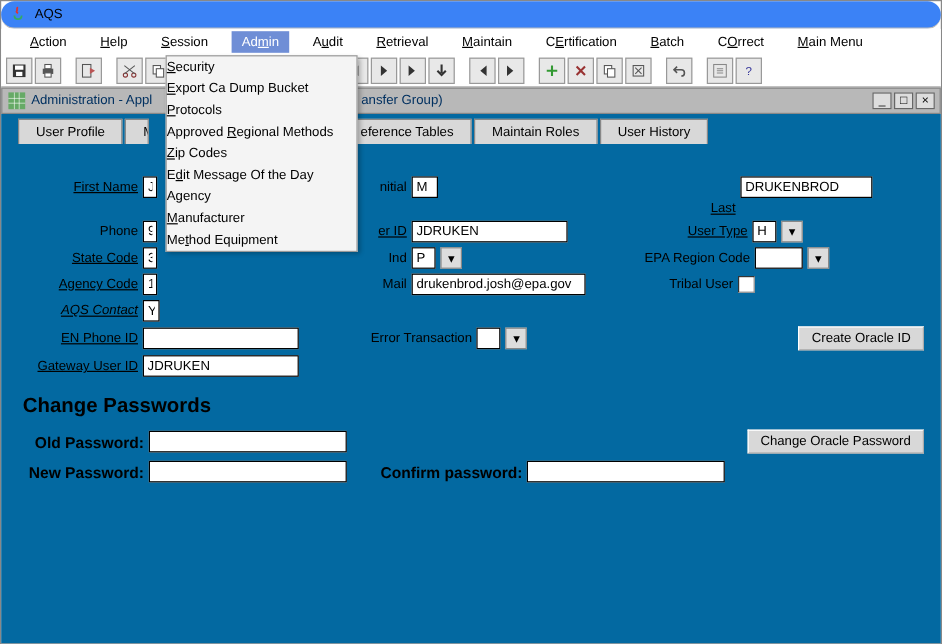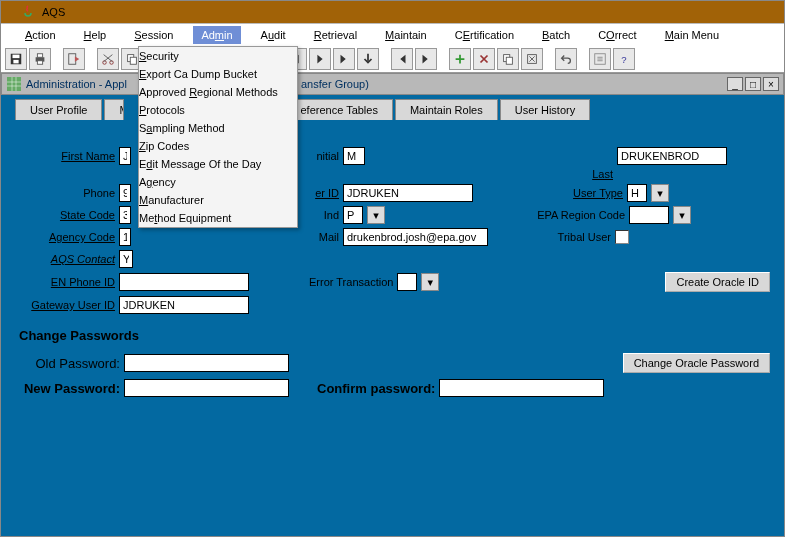--- a/index.html
+++ b/index.html
@@ -1,18 +1,18 @@
 <!DOCTYPE html>
 <html><head>
 <meta charset="utf-8">
 <style>
 * { box-sizing: border-box; font-family: Arial, sans-serif; font-size: 11px; }
 body { margin: 0; padding: 0; background: #fff; width: 785px; height: 537px; overflow: hidden; }
 .window { border: 1px solid #888; width: 785px; height: 537px; display: flex; flex-direction: column; }
-.titlebar { background: #a16207; border-bottom: 1px solid #bbb; padding: 3px 19px; display: flex; align-items: center; gap: 6px; }
+.titlebar { background: #3b82f6; border-bottom: 1px solid #bbb; padding: 3px 6px; display: flex; align-items: center; gap: 6px; border-radius: 11px; }
 .java-icon { width: 16px; height: 16px; display: inline-flex; align-items: center; justify-content: center; }
 .menubar { display: flex; padding: 2px 4px; background: #fff; position: relative; }
 .menubar-item { padding: 3px 8px; cursor: pointer; margin-left: 12px; }
 .menubar-item.hl { background: #6f8ed6; color: #fff; }
 .und { text-decoration: underline; }
 .dropdown { position: absolute; top: 100%; left: 137px; background: #f4f4f4; border: 1px solid #999; min-width: 160px; z-index: 100; box-shadow: 2px 2px 4px rgba(0,0,0,0.3); }
 .dropdown-item { padding: 3px 0; cursor: pointer; }
 .toolbar { display: flex; padding: 2px 4px; border-bottom: 1px solid #999; background: #fff; gap: 2px; }
 .tbtn { width: 22px; height: 22px; border: 1px solid #999; background: #e8e8e8; display: inline-flex; align-items: center; justify-content: center; cursor: pointer; }
 .tbtn svg { width: 14px; height: 14px; }
@@ -25,21 +25,21 @@
 .tab { padding: 4px 14px; background: #d8d8d8; border: 1px solid #888; border-bottom: none; cursor: pointer; }
 .tab.partial { padding-right: 4px; }
 .form-area { padding: 6px 10px; }
 .row { display: flex; align-items: center; margin-bottom: 4px; gap: 4px; }
 .lbl { text-align: right; display: inline-block; }
 .lbl-u { text-decoration: underline; }
 .inp { background: #fff; border: 1px solid #000; height: 18px; padding: 1px 3px; font-size: 11px; }
 .sel { width: 18px; height: 18px; border: 1px solid #888; background: #ddd; display: inline-flex; align-items: center; justify-content: center; cursor: pointer; }
 .chk { width: 14px; height: 14px; border: 1px inset #888; background: #fff; display: inline-block; vertical-align: middle; cursor: pointer; }
 .btn { background: #d8d8d8; border: 1px outset #fff; padding: 3px 10px; cursor: pointer; }
-.section-title { font-size: 13px; font-weight: bold; margin: 14px 0 10px 4px; }
+.section-title { font-size: 17px; font-weight: bold; margin: 14px 0 10px 4px; }
 .grid-icon { width:16px; height:16px; display:inline-flex; align-items:center; justify-content:center; }
 </style>
 </head>
 <body>
 
 <div class="window">
   <div class="titlebar">
     <span class="java-icon">
       <svg viewBox="0 0 16 16">
           <path d="M5 9c0 2 1 3 3 3s3-1 3-3" fill="none" stroke="#3a6" stroke-width="1.5"></path>
@@ -58,23 +58,22 @@
     <span class="menubar-item"><span class="und">R</span>etrieval</span>
     <span class="menubar-item"><span class="und">M</span>aintain</span>
     <span class="menubar-item">C<span class="und">E</span>rtification</span>
     <span class="menubar-item"><span class="und">B</span>atch</span>
     <span class="menubar-item">C<span class="und">O</span>rrect</span>
     <span class="menubar-item"><span class="und">M</span>ain Menu</span>
 
     <div class="dropdown">
       <div class="dropdown-item"><span class="und">S</span>ecurity</div>
       <div class="dropdown-item"><span class="und">E</span>xport Ca Dump Bucket</div>
+      <div class="dropdown-item"><span class="und">P</span>rotocols</div>
       <div class="dropdown-item">Approved <span class="und">R</span>egional Methods</div>
-      <div class="dropdown-item"><span class="und">P</span>rotocols</div>
-      <div class="dropdown-item">S<span class="und">a</span>mpling Method</div>
       <div class="dropdown-item"><span class="und">Z</span>ip Codes</div>
       <div class="dropdown-item">E<span class="und">d</span>it Message Of the Day</div>
       <div class="dropdown-item">A<span class="und">g</span>ency</div>
       <div class="dropdown-item"><span class="und">M</span>anufacturer</div>
       <div class="dropdown-item">Me<span class="und">t</span>hod Equipment</div>
     </div>
   </div>
 
   <div class="toolbar">
     <span class="tbtn">
@@ -305,21 +304,21 @@
       </div>
 
       <div class="row">
         <span class="lbl lbl-u" style="width:100px;">Gateway  User ID</span>
         <input class="inp" style="width: 130px;" value="JDRUKEN">
       </div>
 
       <div class="section-title">Change Passwords</div>
 
       <div class="row">
-        <span class="lbl" style="width:105px;font-size:13px;font-weight:normal;">Old Password:</span>
+        <span class="lbl" style="width:105px;font-size:13px;font-weight:bold;">Old Password:</span>
         <input class="inp" style="width: 165px;" value="">
         <span style="flex:1;"></span>
         <button class="btn">Change Oracle Password</button>
       </div>
 
       <div class="row" style="margin-top:6px;">
         <span class="lbl" style="width:105px;font-size:13px;font-weight:bold;">New Password:</span>
         <input class="inp" style="width: 165px;" value="">
         <span style="width:20px;"></span>
         <span class="lbl" style="font-size:13px;font-weight:bold;">Confirm password:</span>

